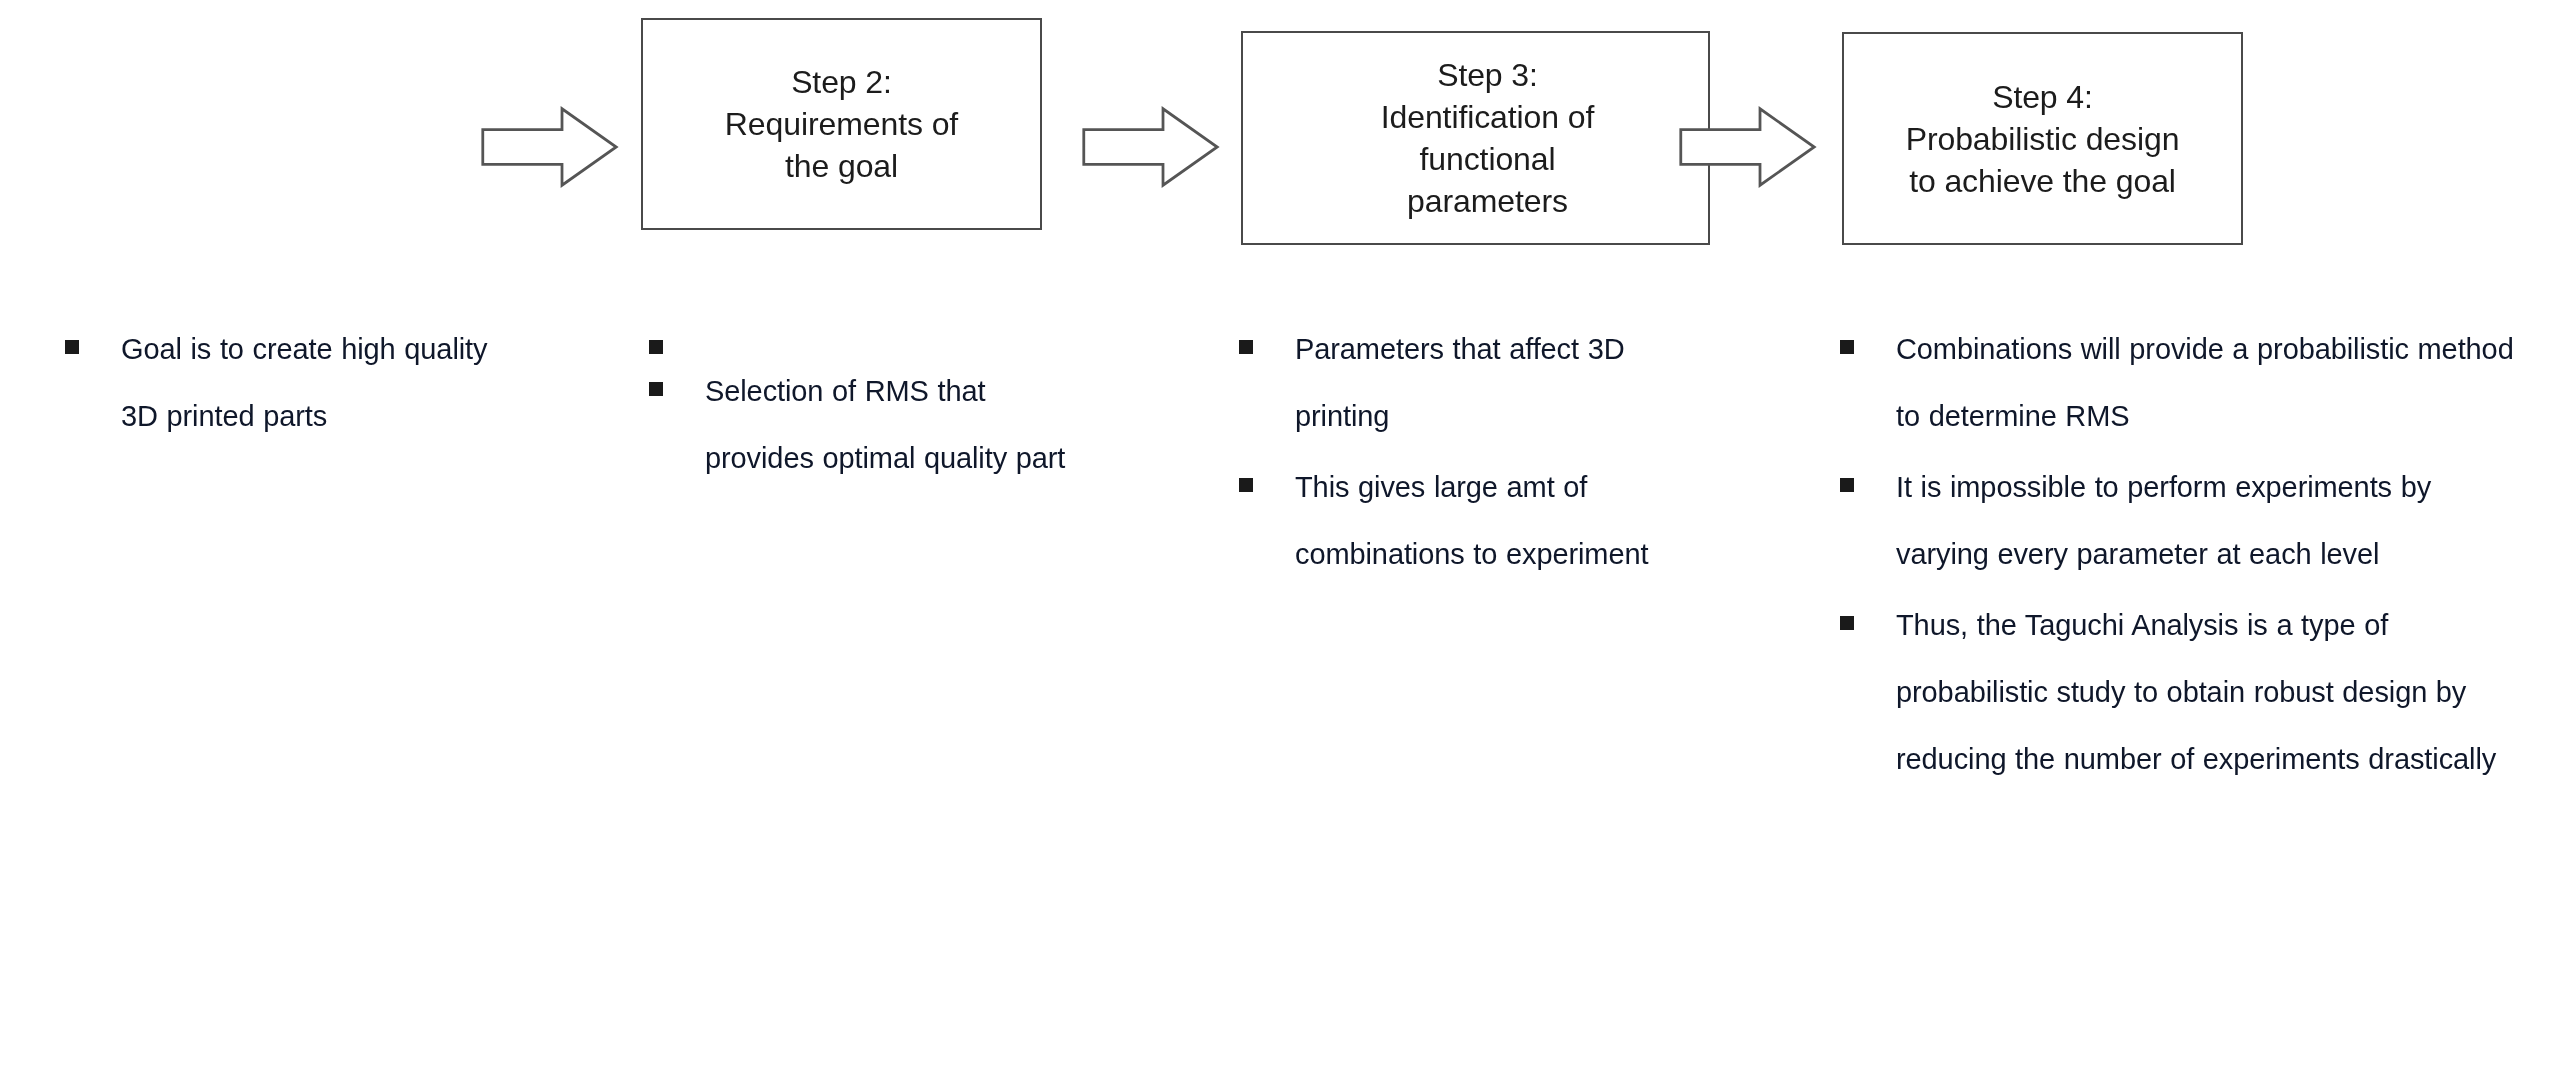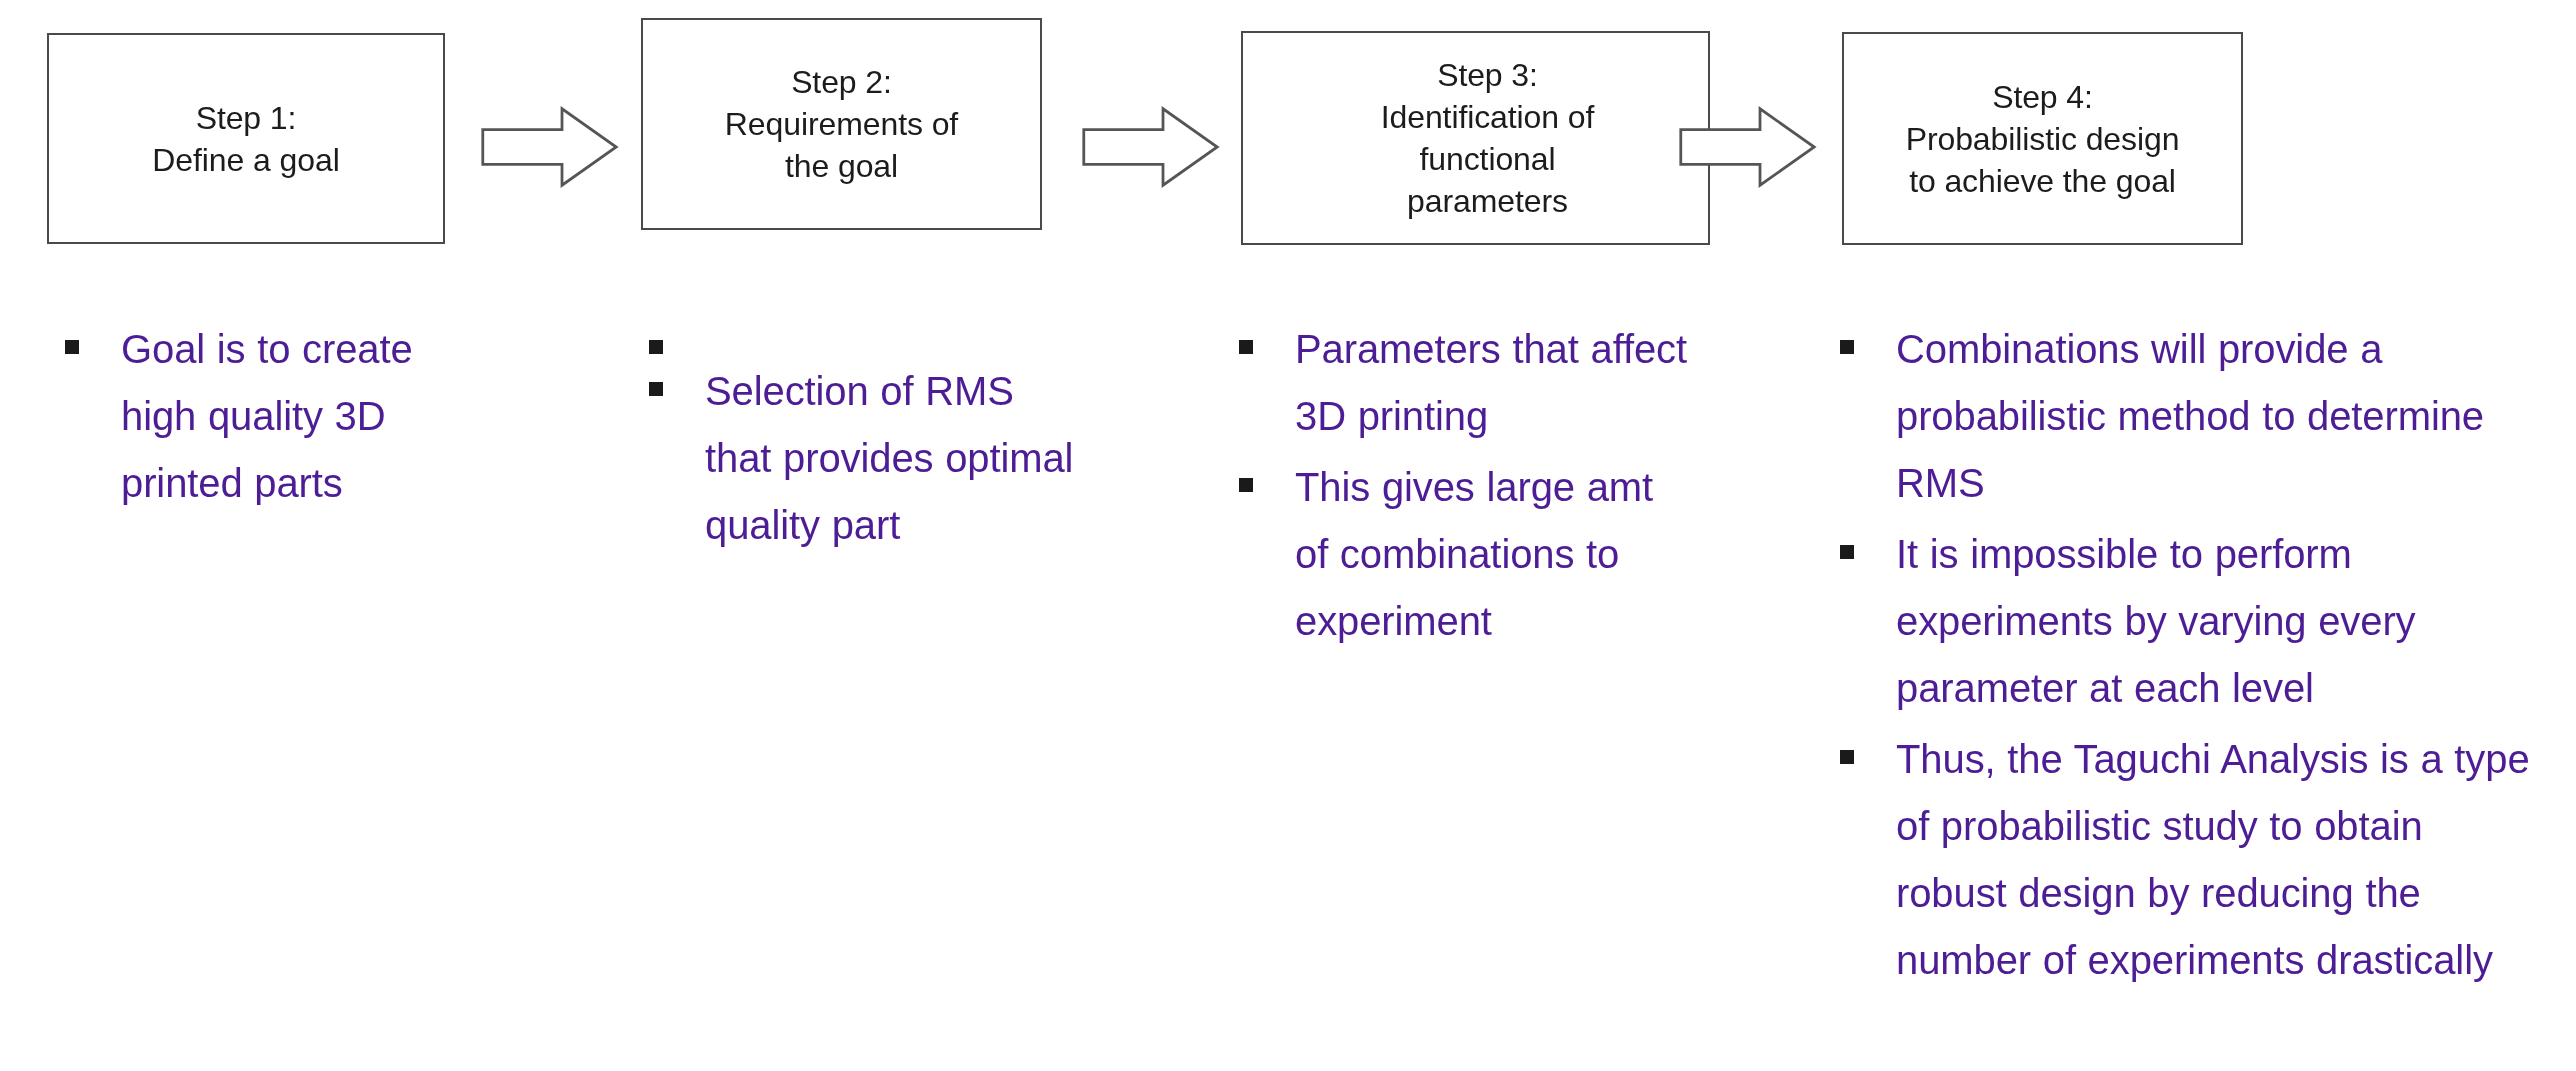--- a/index.html
+++ b/index.html
@@ -94,38 +94,34 @@
   .bullet-marker .sq {
     display: block;
     width: 14px;
     height: 14px;
     background: #1a1a1a;
     margin-left: 4.2px;
   }
 
   .bullet-text {
     flex: 1 1 auto;
-    font-size: 40px;
+    font-size: 29px;
     line-height: 67px;
-    color: #4c1d95;
+    color: #0f172a;
     letter-spacing: -0.1px;
     word-spacing: 0.7px;
   }
 </style>
 </head>
 <body>
 
 <div id="canvas">
 
   <div class="step-row">
 
-    <div class="step-box box-1">
-      <div class="step-text">Step 1:
-Define a goal</div>
-    </div>
 
     <div class="step-box box-2">
       <div class="step-text">Step 2:
 Requirements of
 the goal</div>
     </div>
 
     <div class="step-box box-3">
       <div class="step-text">Step 3:
 Identification of

